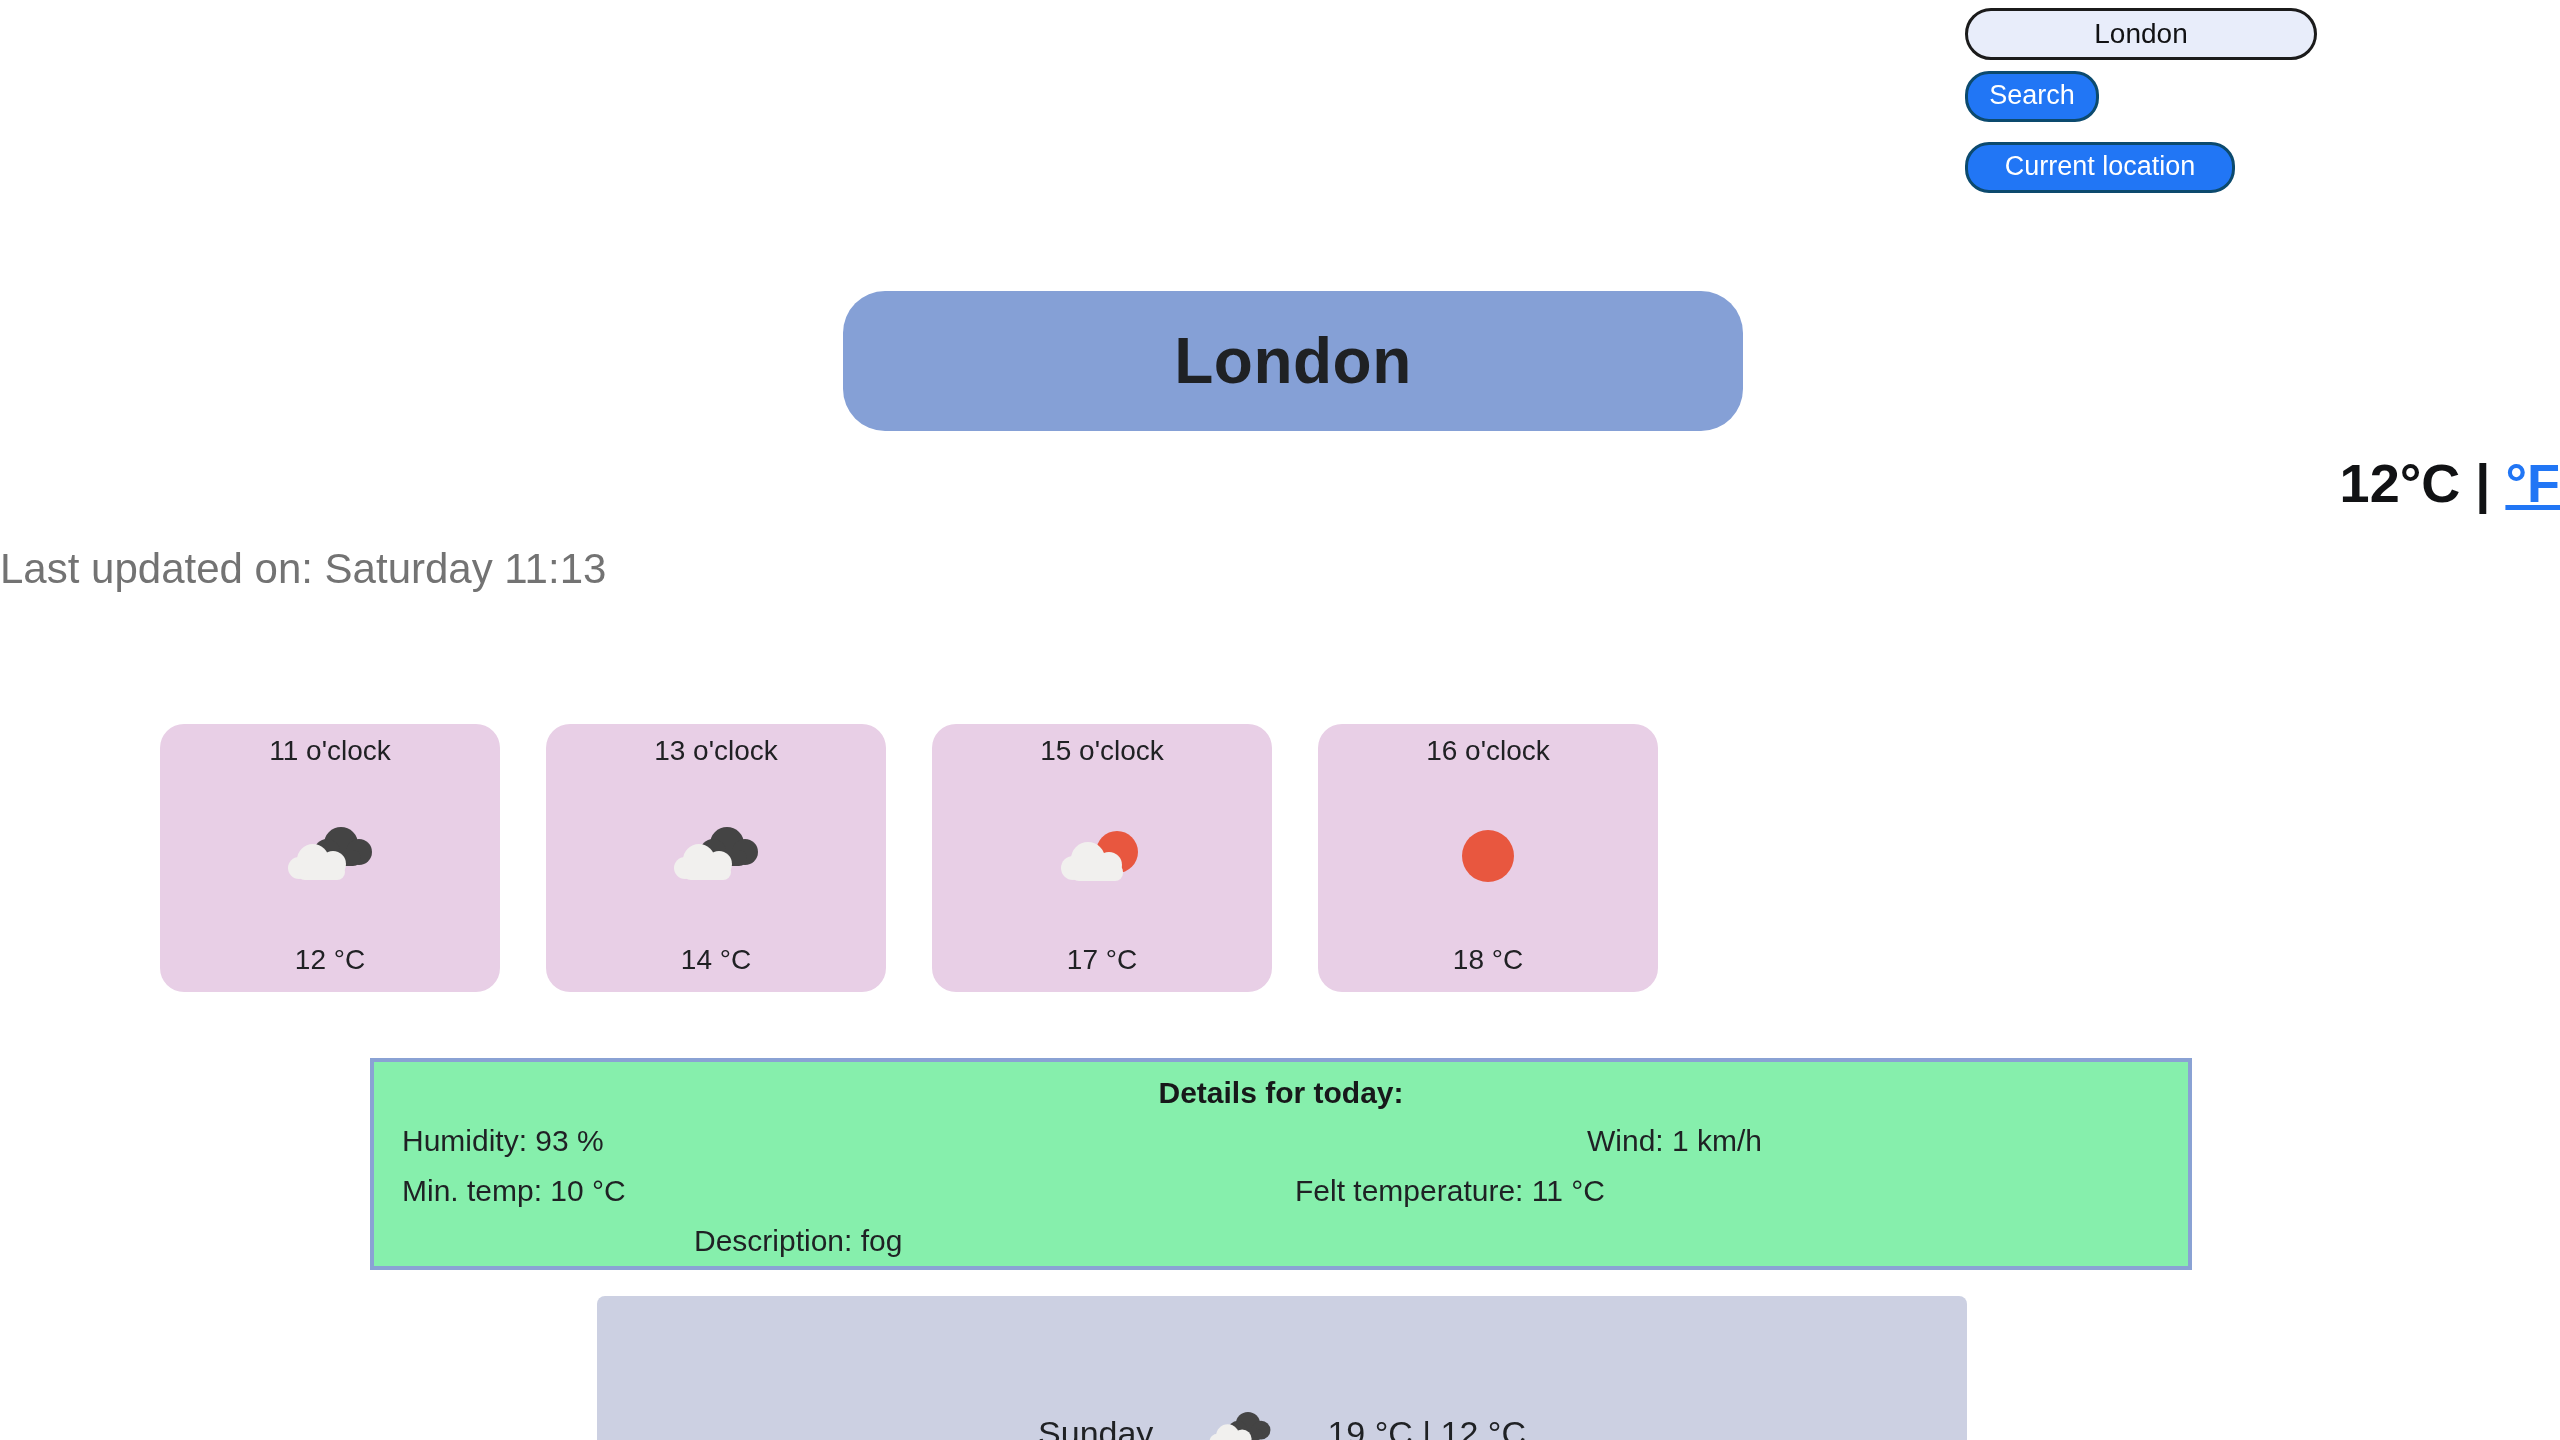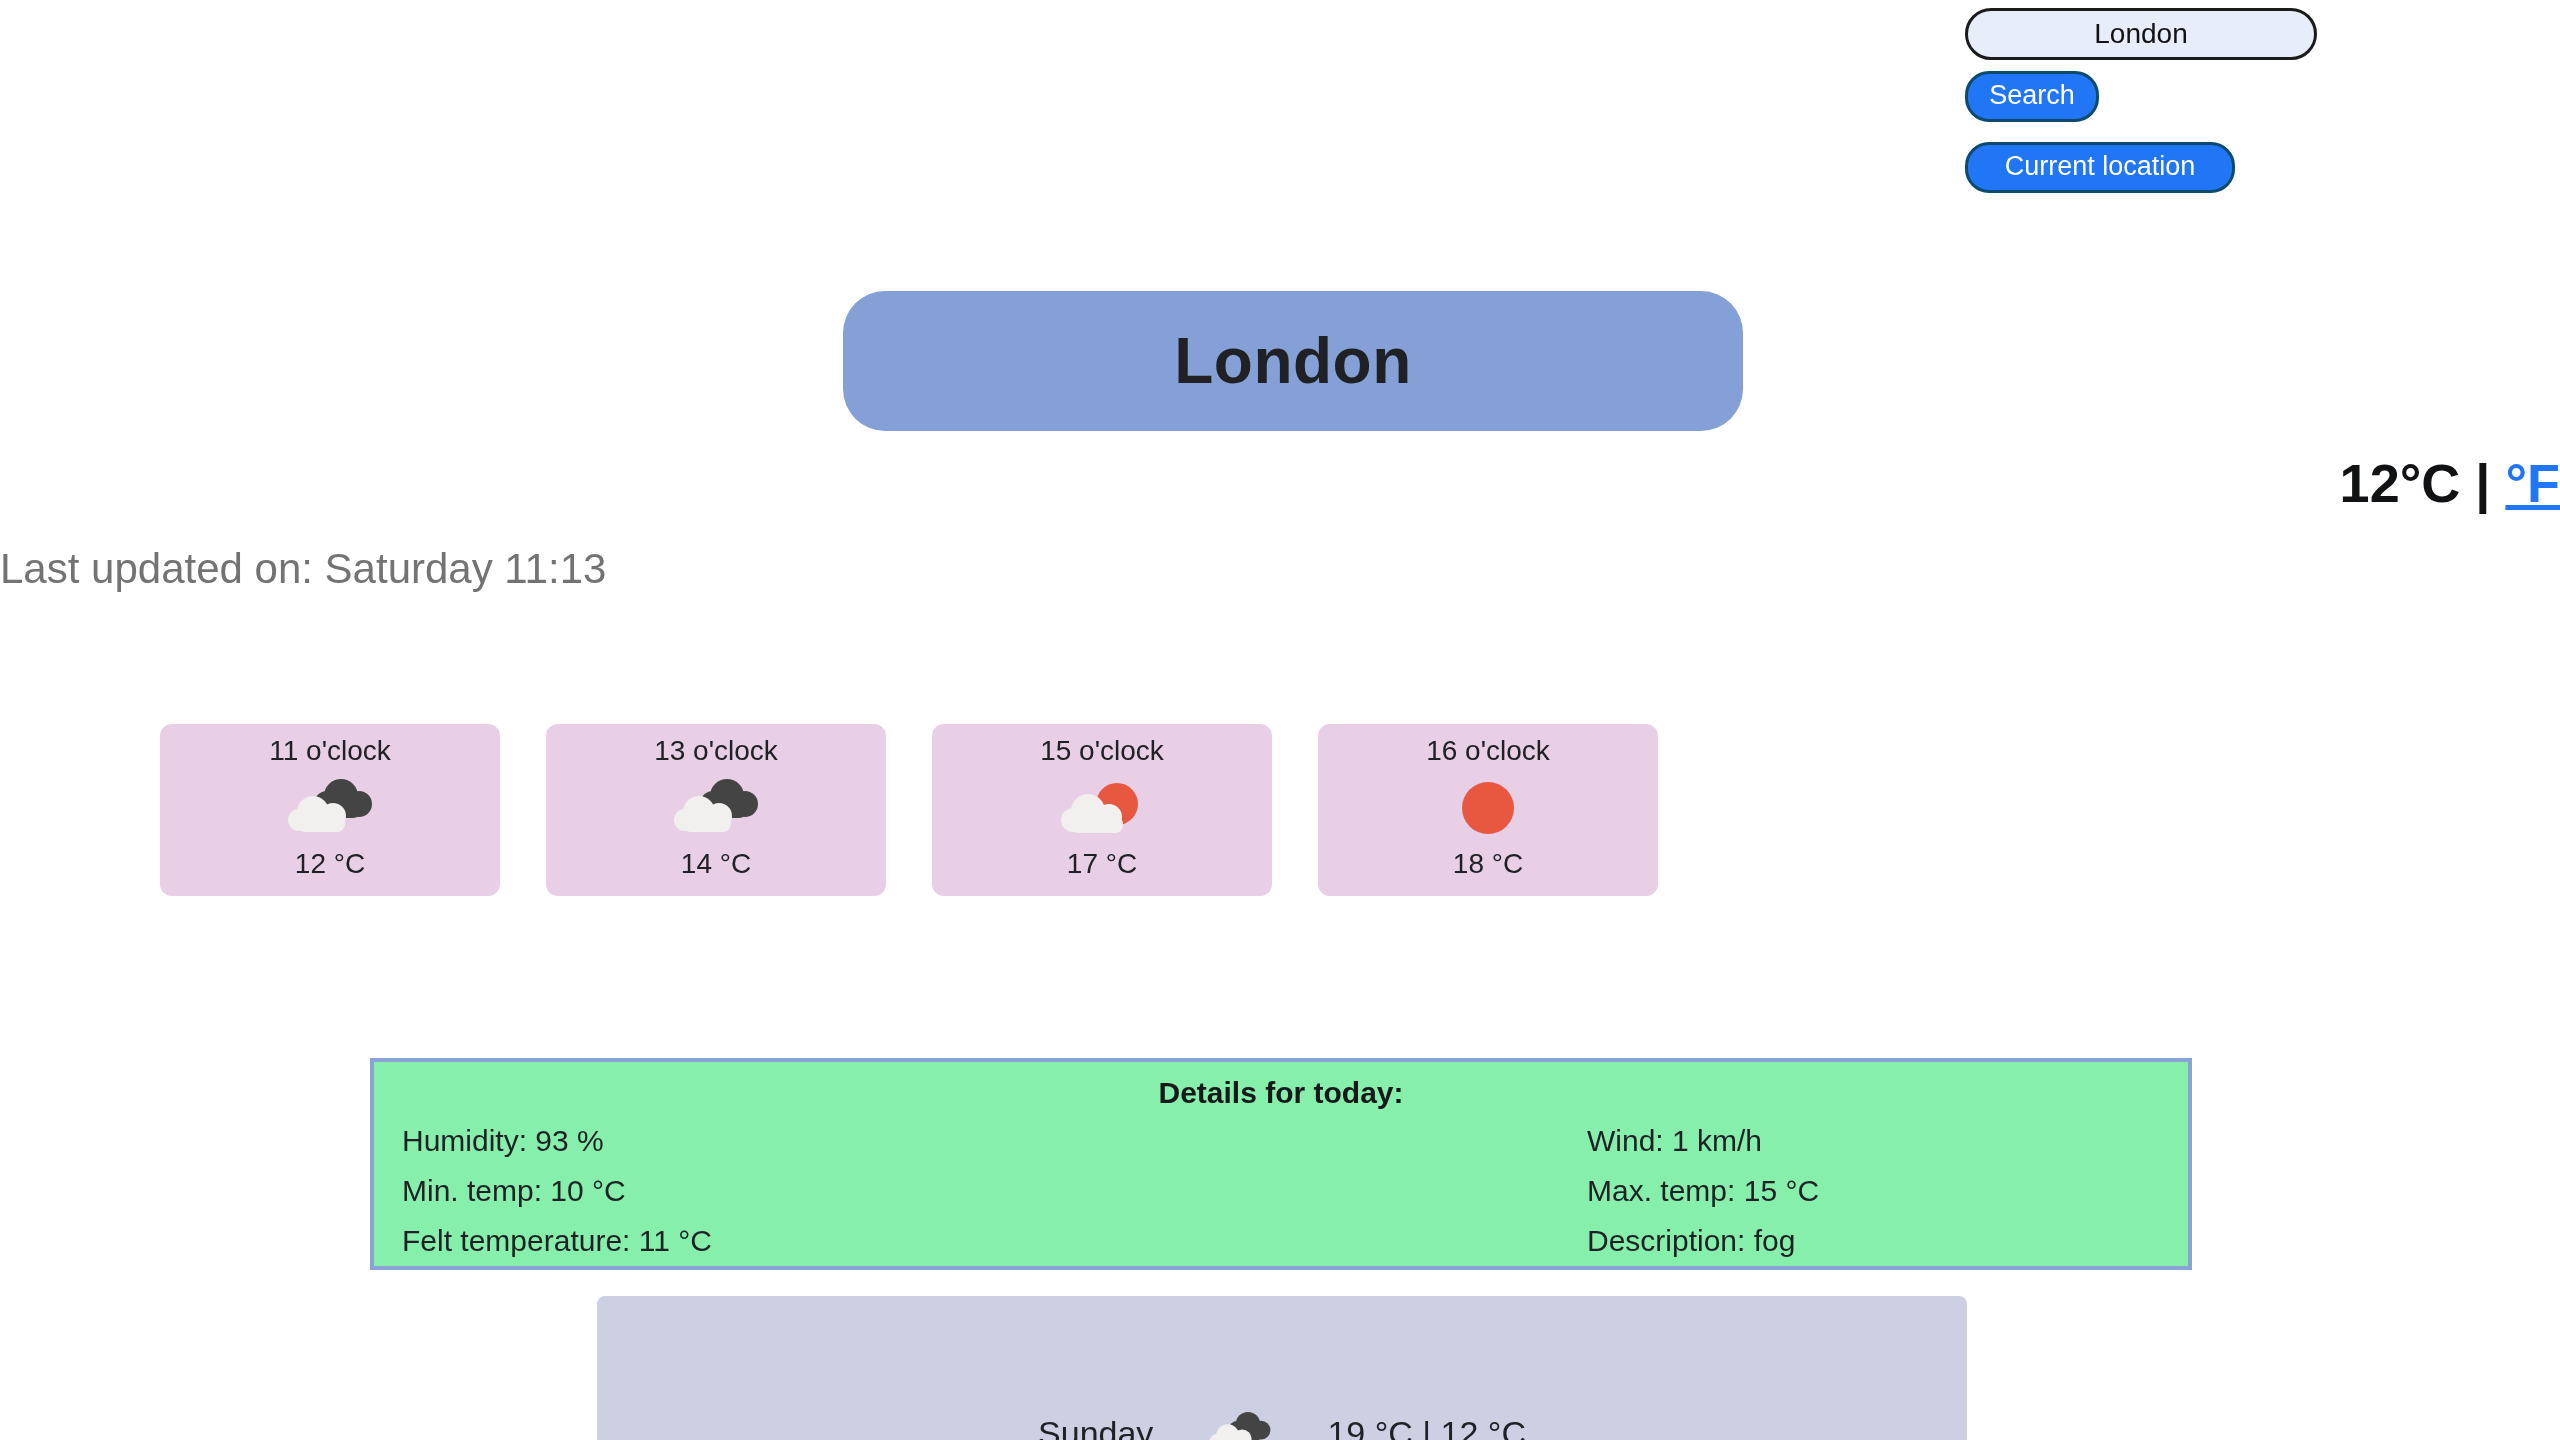--- a/index.html
+++ b/index.html
@@ -73,23 +73,23 @@
   }
 
   
   .hourly {
     position: absolute; left: 160px; top: 724px;
     width: 2250px; height: 250px;
     display: flex; justify-content: flex-start; gap: 46px;
   }
   .hour-card {
     position: relative;
-    width: 340px; height: 172px;
+    width: 340px; height: 268px;
     background: #e8cfe6;
-    border-radius: 12px;
+    border-radius: 24px;
     display: flex; flex-direction: column;
     align-items: center; justify-content: space-between;
     padding: 8px 0 10px 0;
   }
   .hour-card .hour-label { font-size: 28px; color: #202124; margin-top: 3px; }
   .hour-card .hour-temp  { font-size: 28px; color: #202124; margin-bottom: 6px; }
   .hour-card .icon-wrap {
     flex: 1; display: flex; align-items: center; justify-content: center;
     width: 100%;
   }
@@ -233,21 +233,20 @@
     </div>
 
   </div>
 
   <div class="details">
     <div class="details-title">Details for today:</div>
     <div class="details-grid">
       <div class="cell">Humidity: 93 %</div>
       <div class="cell col-right">Wind: 1 km/h</div>
       <div class="cell">Min. temp: 10 °C</div>
-      <div class="cell col-right">Max. temp: 15 °C</div>
       <div class="cell">Felt temperature: 11 °C</div>
       <div class="cell col-right">Description: fog</div>
     </div>
   </div>
 
   <div class="forecast-panel">
     <div class="forecast-row">
       <span class="day">Sunday</span>
       <svg width="86" height="58" viewBox="0 0 110 80">
         <g fill="#444444">

